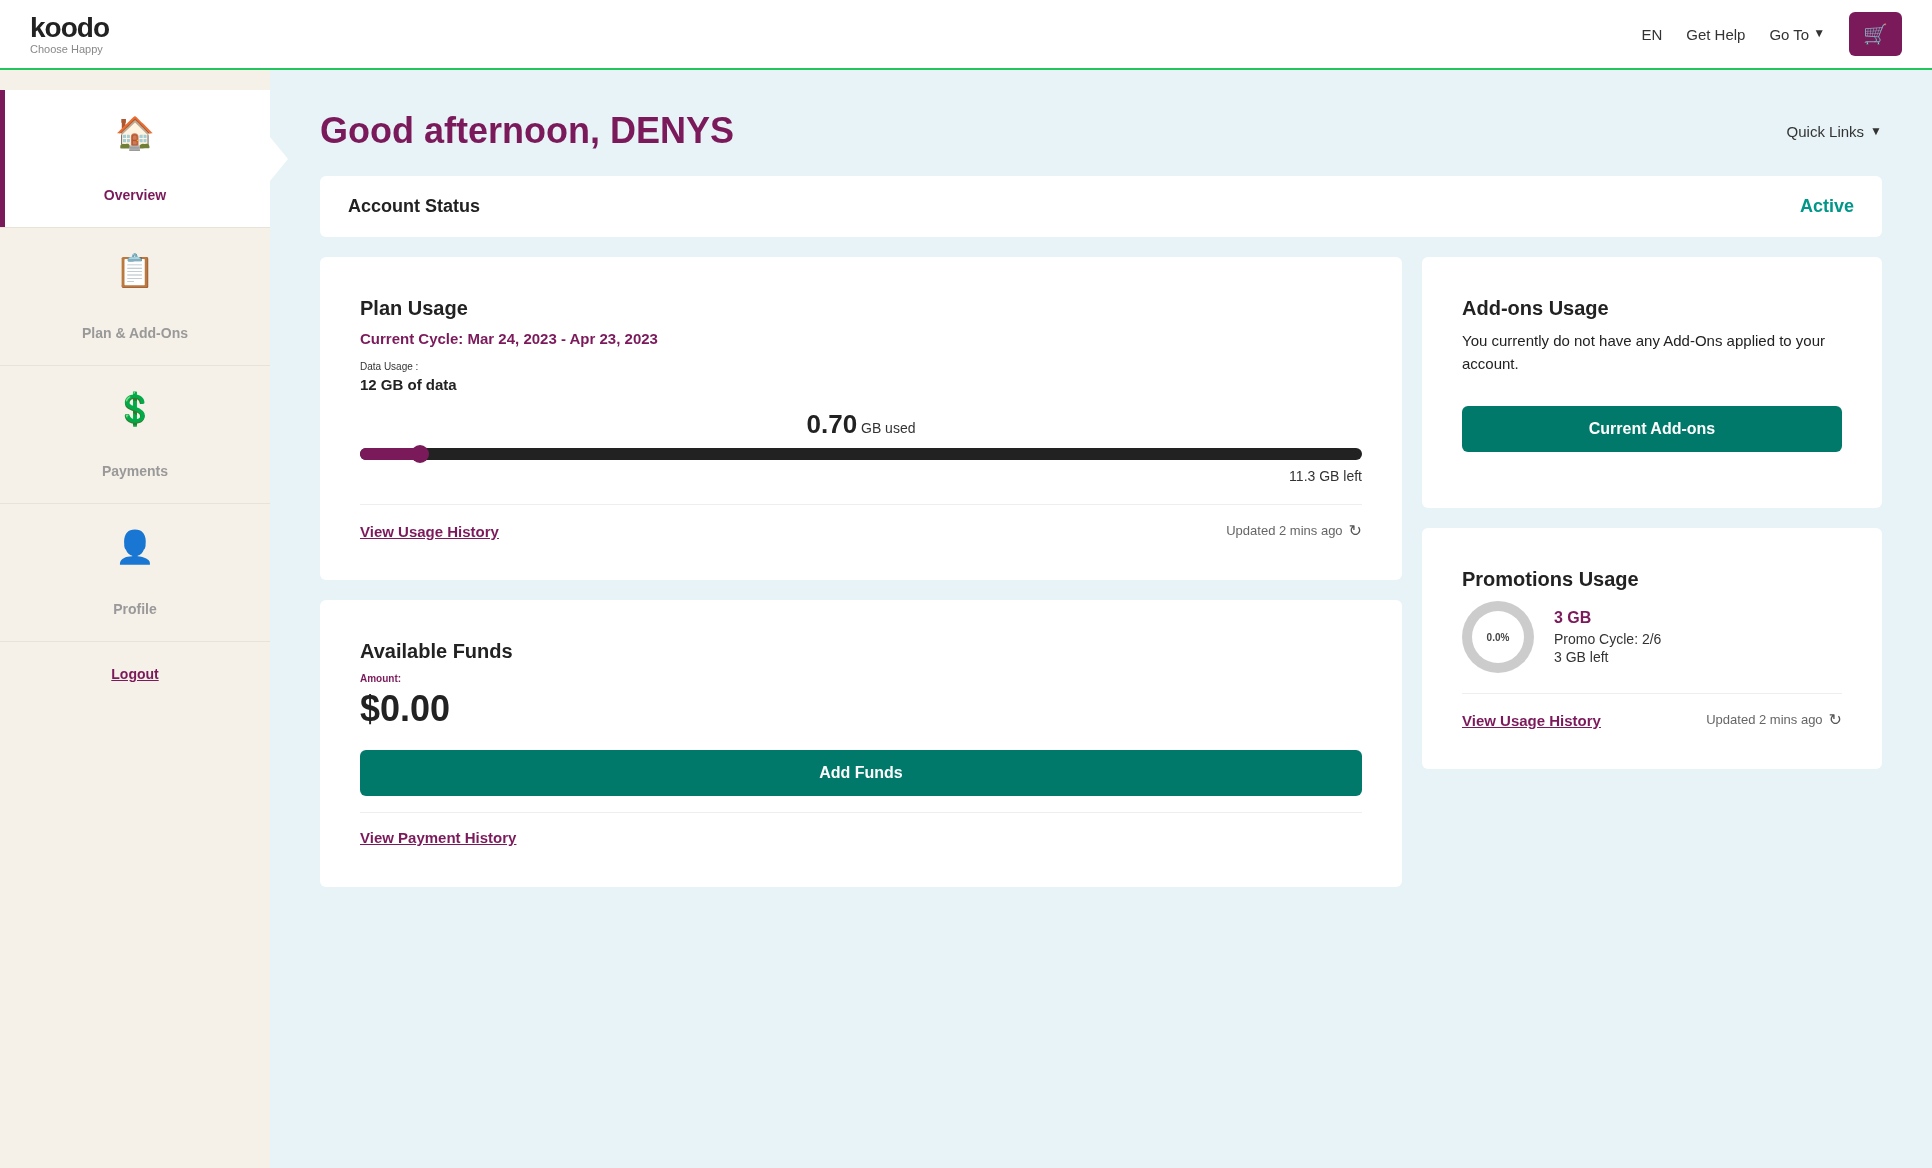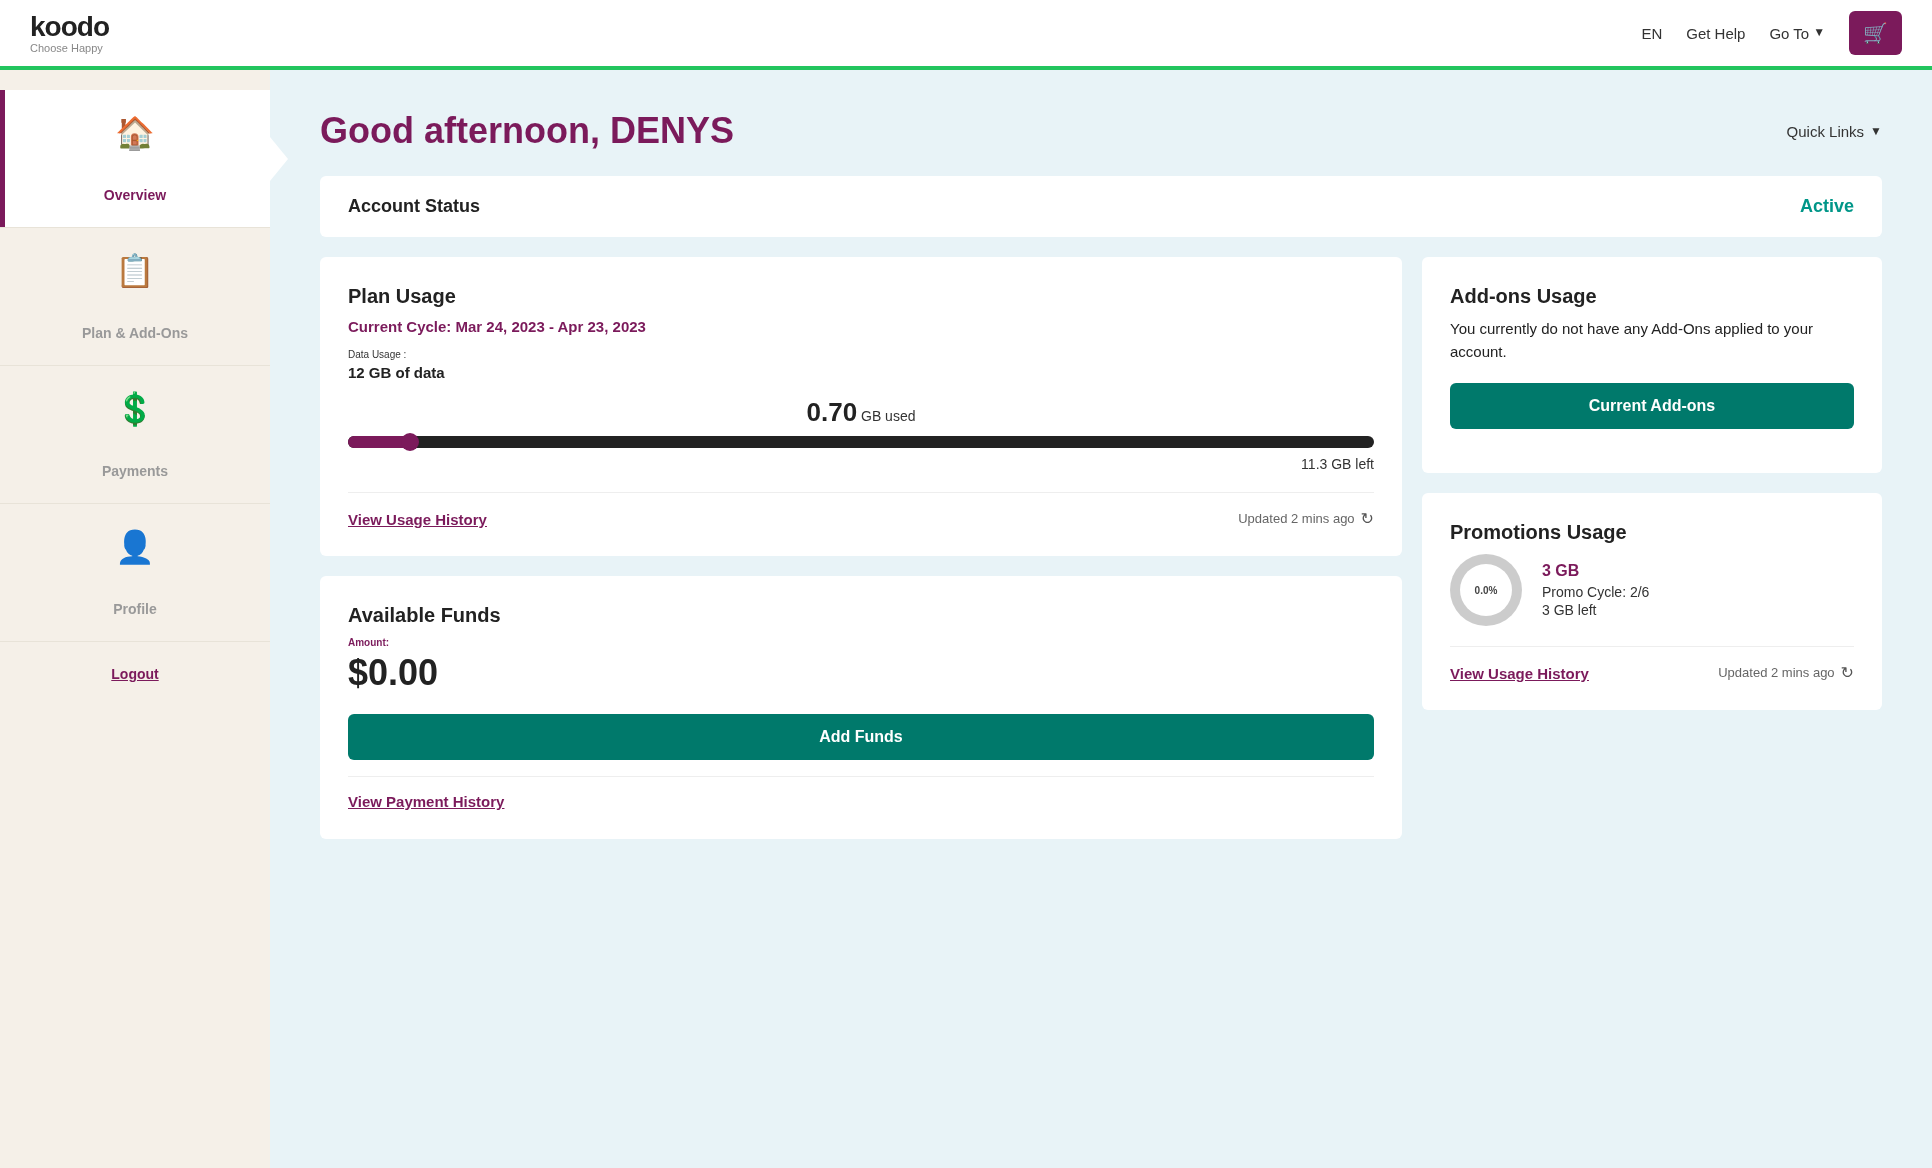--- a/index.html
+++ b/index.html
@@ -5,21 +5,21 @@
     * { box-sizing: border-box; margin: 0; padding: 0; }
     body { font-family: Arial, sans-serif; background: #f5f0e8; min-height: 100vh; }
 
     
     .header {
       background: #fff;
       display: flex;
       align-items: center;
       justify-content: space-between;
       padding: 10px 30px;
-      border-bottom: 4px solid #22c55e;
+      border-bottom: 2px solid #22c55e;
       height: 70px;
     }
     .header-logo {
       display: flex;
       flex-direction: column;
       align-items: flex-start;
     }
     .logo-koodo {
       font-size: 28px;
       font-weight: 900;
@@ -205,21 +205,21 @@
     .card-right {
       width: 460px;
       display: flex;
       flex-direction: column;
       gap: 20px;
     }
 
     .card {
       background: #fff;
       border-radius: 6px;
-      padding: 28px;
+      padding: 40px;
     }
     .card-title {
       font-size: 20px;
       font-weight: 800;
       color: #222;
       margin-bottom: 10px;
     }
     .cycle-text {
       font-size: 15px;
       font-weight: 700;
@@ -333,21 +333,21 @@
       font-weight: 700;
       cursor: pointer;
       text-align: center;
       margin-bottom: 16px;
     }
 
     
     .addons-desc {
       font-size: 15px;
       color: #222;
-      margin-bottom: 20px;
+      margin-bottom: 31px;
       line-height: 1.5;
     }
 
     
     .promo-row {
       display: flex;
       align-items: center;
       gap: 20px;
       margin-bottom: 20px;
     }

